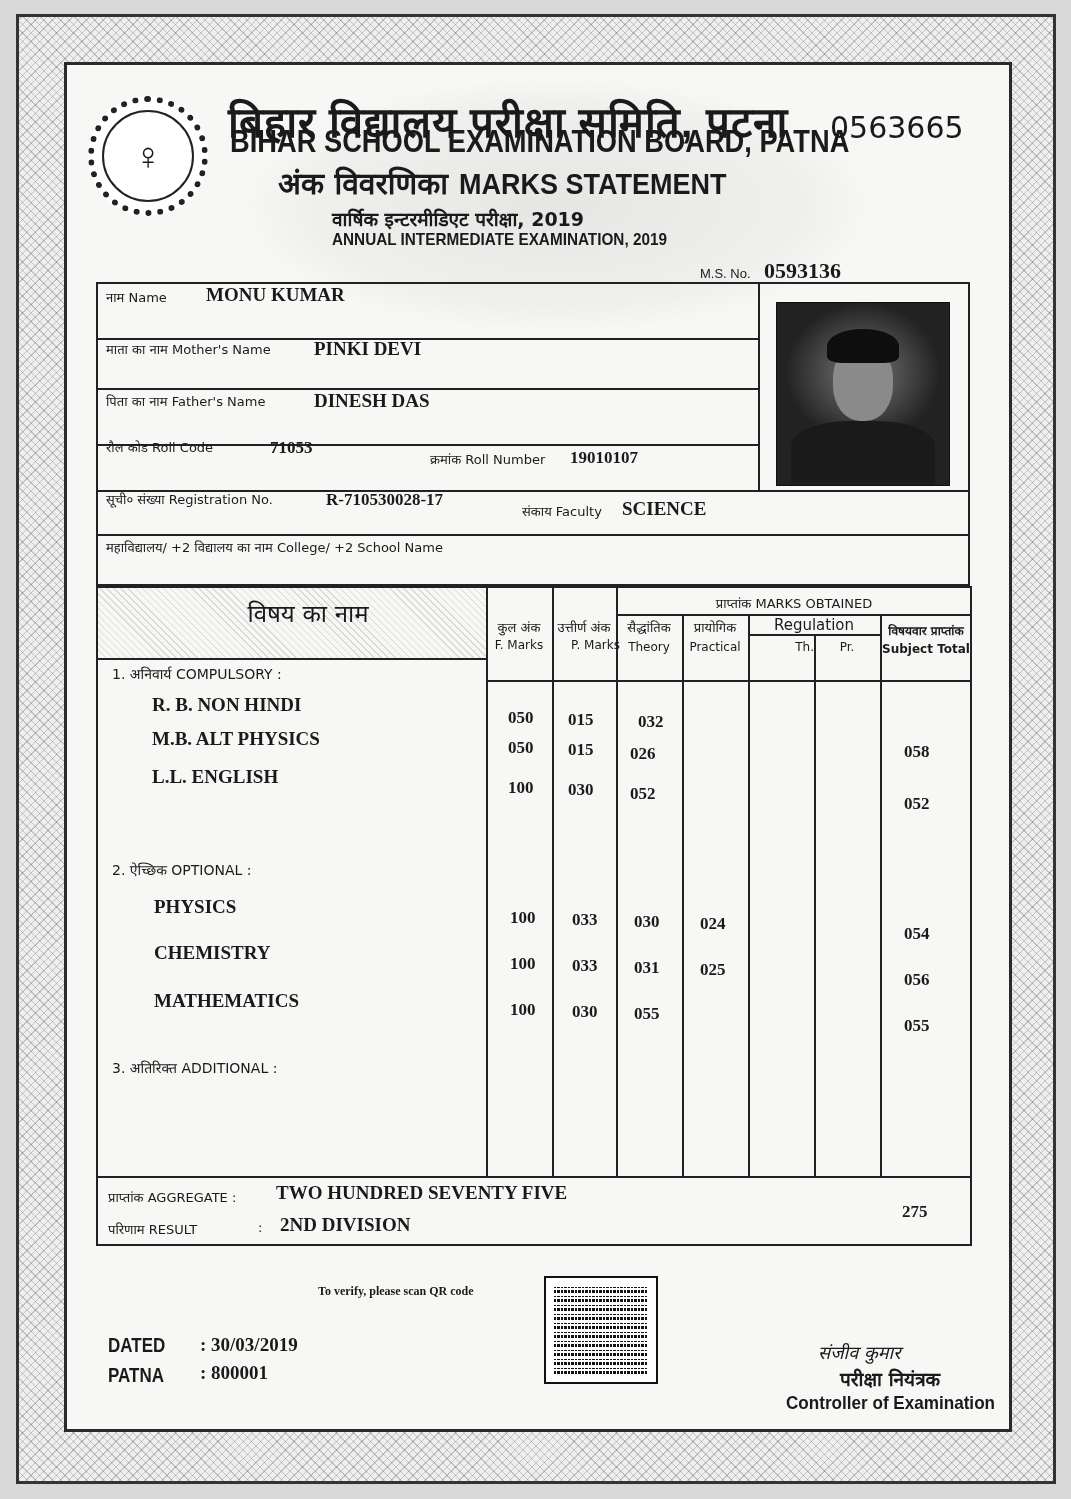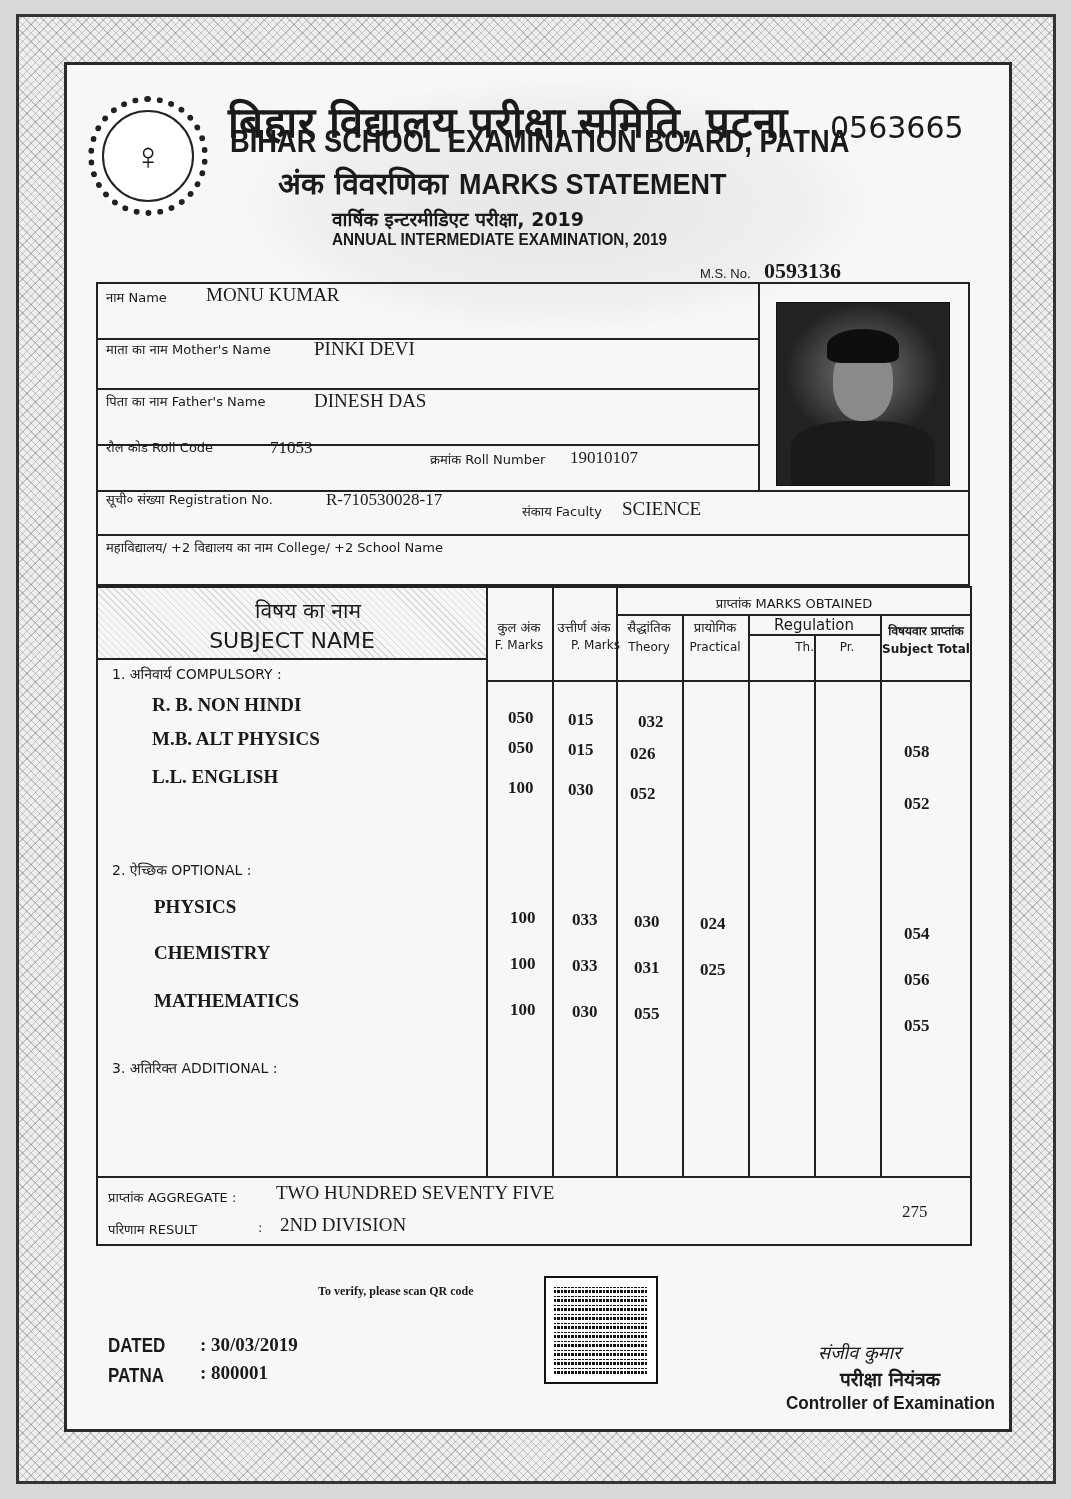--- a/index.html
+++ b/index.html
@@ -38,21 +38,21 @@
   .h-ms span.en { font-family:"Liberation Sans", sans-serif; transform:scaleX(0.9); display:inline-block; transform-origin:left; }
   .h-exam-hi { left:332px; top:206px; font-size:19px; font-weight:bold; font-family:"DejaVu Sans", sans-serif; }
   .h-exam-en { left:332px; top:230px; font-size:17px; font-weight:bold; transform:scaleX(0.9); transform-origin:left; }
   .msno-label { left:700px; top:266px; font-size:13px; }
   .msno { left:764px; top:258px; font-size:22px; font-weight:bold; font-family:"Liberation Serif", serif; }
 
   .infobox { left:96px; top:282px; width:874px; height:304px; border:2px solid #222; box-sizing:border-box; background:transparent; }
   .hline { position:absolute; height:2px; background:#222; }
   .vline { position:absolute; width:2px; background:#222; }
   .lbl { font-size:13px; font-family:"DejaVu Sans", sans-serif; }
-  .val { font-size:19px; font-weight:normal; font-family:"Liberation Serif", serif; }
+  .val { font-size:19px; font-weight:bold; font-family:"Liberation Serif", serif; }
   .photo {
     left:776px; top:302px; width:172px; height:182px;
     background: radial-gradient(ellipse 45% 38% at 50% 38%, #777 0%, #444 60%, #222 100%);
     border:1px solid #111;
   }
   .photo .face { position:absolute; left:56px; top:40px; width:60px; height:78px; border-radius:45%; background:#8a8a8a; }
   .photo .hair { position:absolute; left:50px; top:26px; width:72px; height:34px; border-radius:50% 50% 20% 20%; background:#0e0e0e; }
   .photo .body { position:absolute; left:14px; top:118px; width:144px; height:64px; border-radius:40% 40% 0 0; background:#1a1a1a; }
 
   .table { left:96px; top:586px; width:876px; height:592px; border:2px solid #222; box-sizing:border-box; }
@@ -144,22 +144,21 @@
   <div class="vline" style="left:584px;top:26px;height:562px;"></div>
   <div class="vline" style="left:650px;top:26px;height:562px;"></div>
   <div class="vline" style="left:716px;top:46px;height:542px;"></div>
   <div class="vline" style="left:782px;top:26px;height:562px;"></div>
 
   <div class="hline" style="left:518px;top:26px;width:356px;"></div>
   <div class="hline" style="left:650px;top:46px;width:132px;"></div>
   <div class="hline" style="left:0;top:70px;width:388px;"></div>
   <div class="hline" style="left:388px;top:92px;width:486px;"></div>
 
-  <div class="th" style="left:0;top:8px;width:420px;font-size:21px;">विषय का नाम</div>
-  <div class="th" style="left:0;top:40px;width:388px;font-size:22px;">SUBJECT NAME</div>
+  <div class="th" style="left:0;top:8px;width:420px;font-size:24px;">विषय का नाम</div>
 
   <div class="th" style="left:388px;top:30px;width:66px;">कुल अंक</div>
   <div class="th" style="left:388px;top:50px;width:66px;font-size:12px;">F. Marks</div>
   <div class="th" style="left:454px;top:30px;width:64px;">उत्तीर्ण अंक</div>
   <div class="th" style="left:454px;top:50px;width:87px;font-size:12px;">P. Marks</div>
 
   <div class="th" style="left:518px;top:6px;width:356px;">प्राप्तांक MARKS OBTAINED</div>
   <div class="th" style="left:518px;top:30px;width:66px;">सैद्धांतिक</div>
   <div class="th" style="left:518px;top:52px;width:66px;font-size:12px;">Theory</div>
   <div class="th" style="left:584px;top:30px;width:66px;">प्रायोगिक</div>

